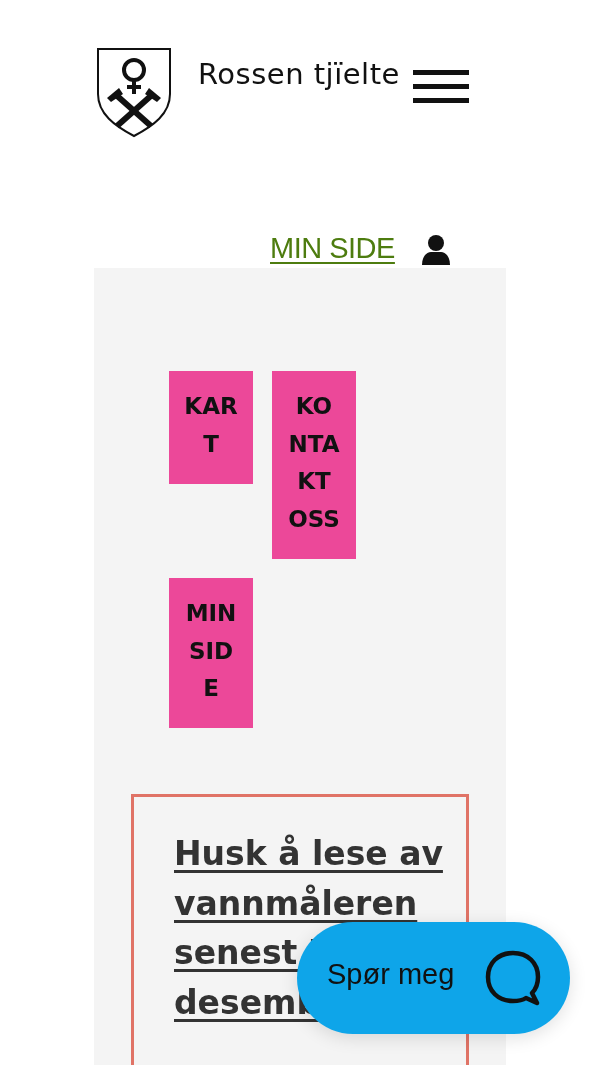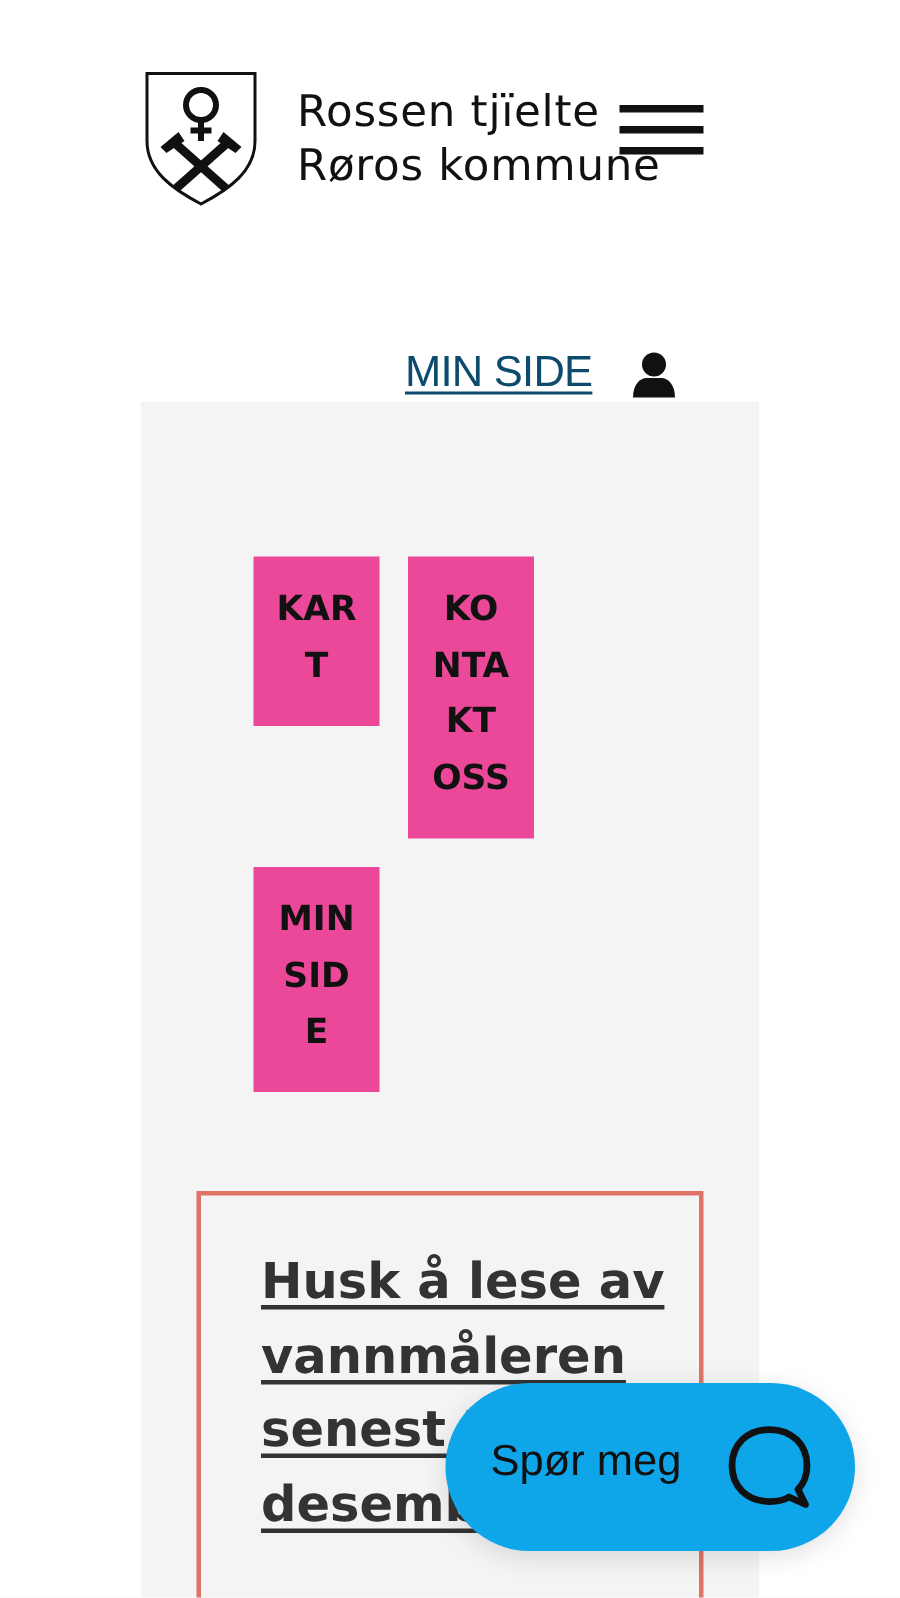--- a/index.html
+++ b/index.html
@@ -9,21 +9,21 @@
   .logo { position: absolute; left: 95px; top: 46px; width: 78px; height: 92px; }
   .brand { position: absolute; left: 198px; top: 56px; font-family: "DejaVu Sans", sans-serif; font-size: 29px; line-height: 36px; color: #111; letter-spacing: 0.5px; }
   .brand span { display: block; white-space: nowrap; }
 
   .hamburger { position: absolute; left: 413px; top: 70px; width: 56px; height: 34px; cursor: pointer; }
   .hamburger div { position: absolute; left: 0; width: 56px; height: 5px; background: #111; }
   .hamburger div:nth-child(1) { top: 0; }
   .hamburger div:nth-child(2) { top: 14px; }
   .hamburger div:nth-child(3) { top: 28px; }
 
-  .minside-link { position: absolute; left: 270px; top: 232px; font-family: "Liberation Sans", sans-serif; font-size: 29px; color: #0c4a6e; text-decoration: underline; text-underline-offset: 4px; letter-spacing: -0.5px; }
+  .minside-link { position: absolute; left: 270px; top: 232px; font-family: "Liberation Sans", sans-serif; font-size: 29px; color: #4d7c0f; text-decoration: underline; text-underline-offset: 4px; letter-spacing: -0.5px; }
   .user-icon { position: absolute; left: 421px; top: 234px; width: 30px; height: 32px; }
 
   .panel { position: absolute; left: 94px; top: 268px; width: 412px; height: 797px; background: #f4f4f4; }
 
   .tile { position: absolute; background: #ec4899; font-family: "DejaVu Sans", sans-serif; font-weight: bold; font-size: 23px; line-height: 37.5px; text-align: center; color: #111; padding-top: 17px; word-break: break-all; cursor: pointer; }
   .tile span { display: block; }
   .tile-kart { left: 169px; top: 371px; width: 84px; height: 113px; }
   .tile-kontakt { left: 272px; top: 371px; width: 84px; height: 188px; }
   .tile-minside { left: 169px; top: 578px; width: 84px; height: 150px; }
 
@@ -43,21 +43,20 @@
   <line x1="39" y1="34" x2="39" y2="48" stroke="#111" stroke-width="4"></line>
   <line x1="32" y1="41" x2="46" y2="41" stroke="#111" stroke-width="4"></line>
   <line x1="20" y1="48" x2="56" y2="80" stroke="#111" stroke-width="6"></line>
   <line x1="58" y1="48" x2="22" y2="80" stroke="#111" stroke-width="6"></line>
   <polygon points="12,52 24,42 28,48 16,56" fill="#111"></polygon>
   <polygon points="66,52 54,42 50,48 62,56" fill="#111"></polygon>
 </svg>
 
 <div class="brand">
   <span>Rossen tjïelte</span>
-  <span>Røros kommune</span>
 </div>
 
 <div class="hamburger">
   <div></div>
   <div></div>
   <div></div>
 </div>
 
 <a class="minside-link">MIN SIDE</a>
 <svg class="user-icon" viewBox="0 0 30 32">

